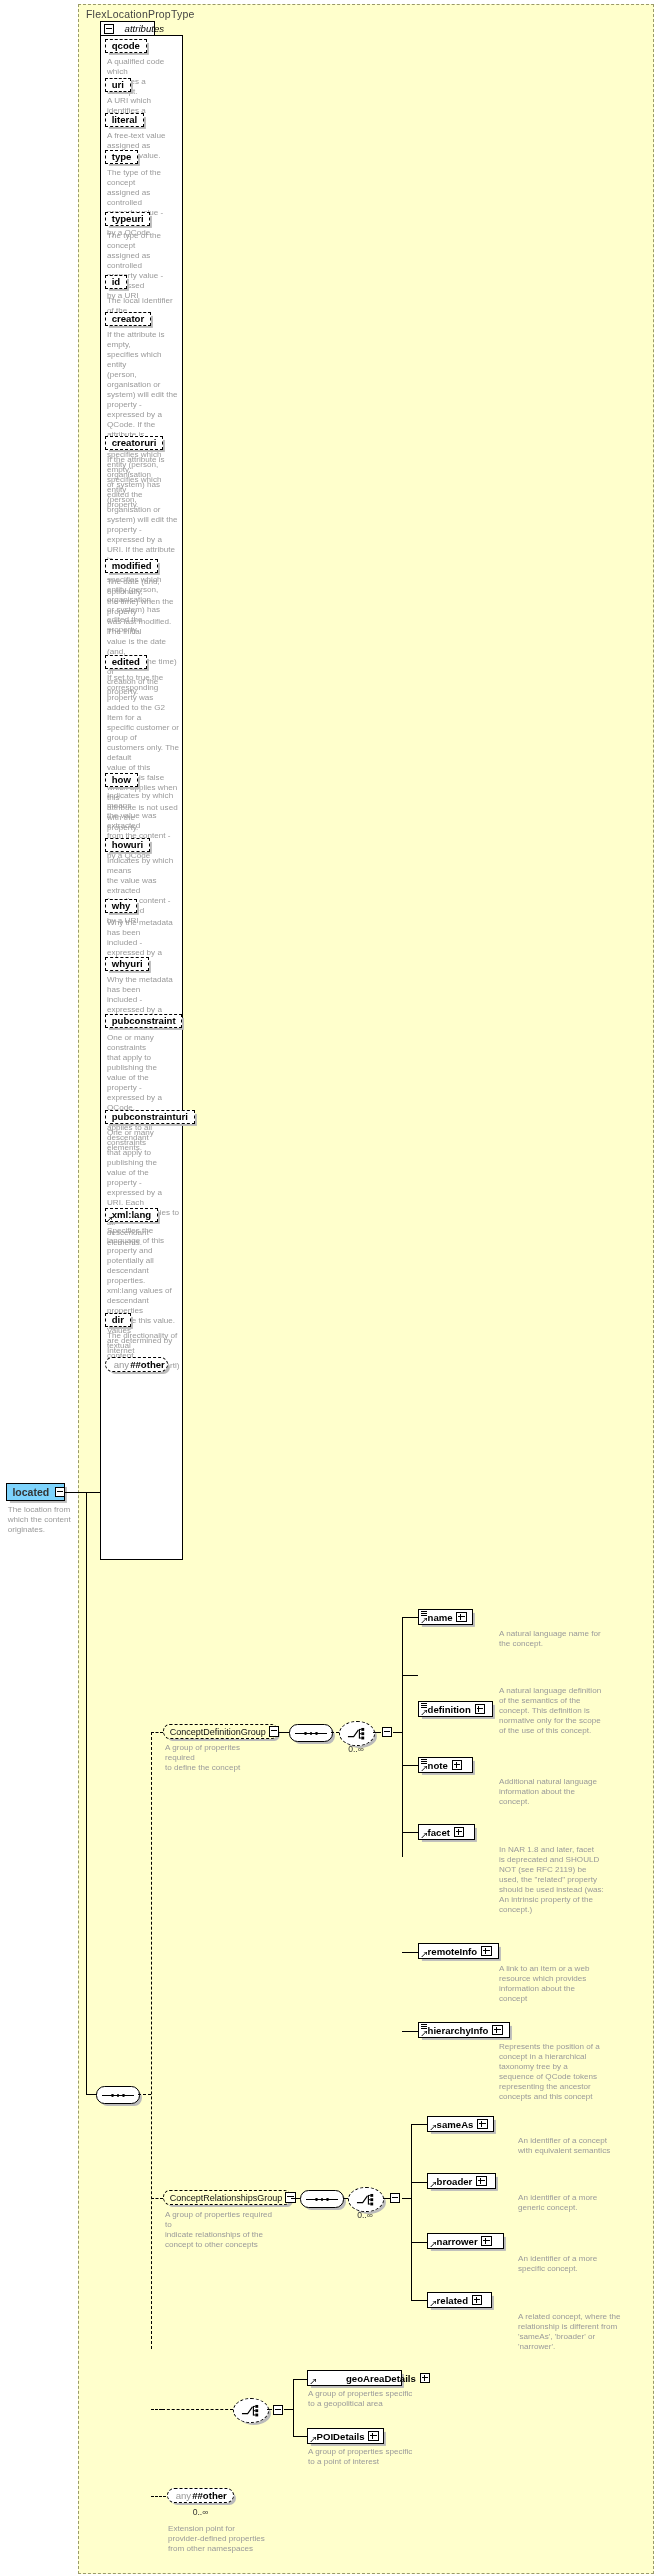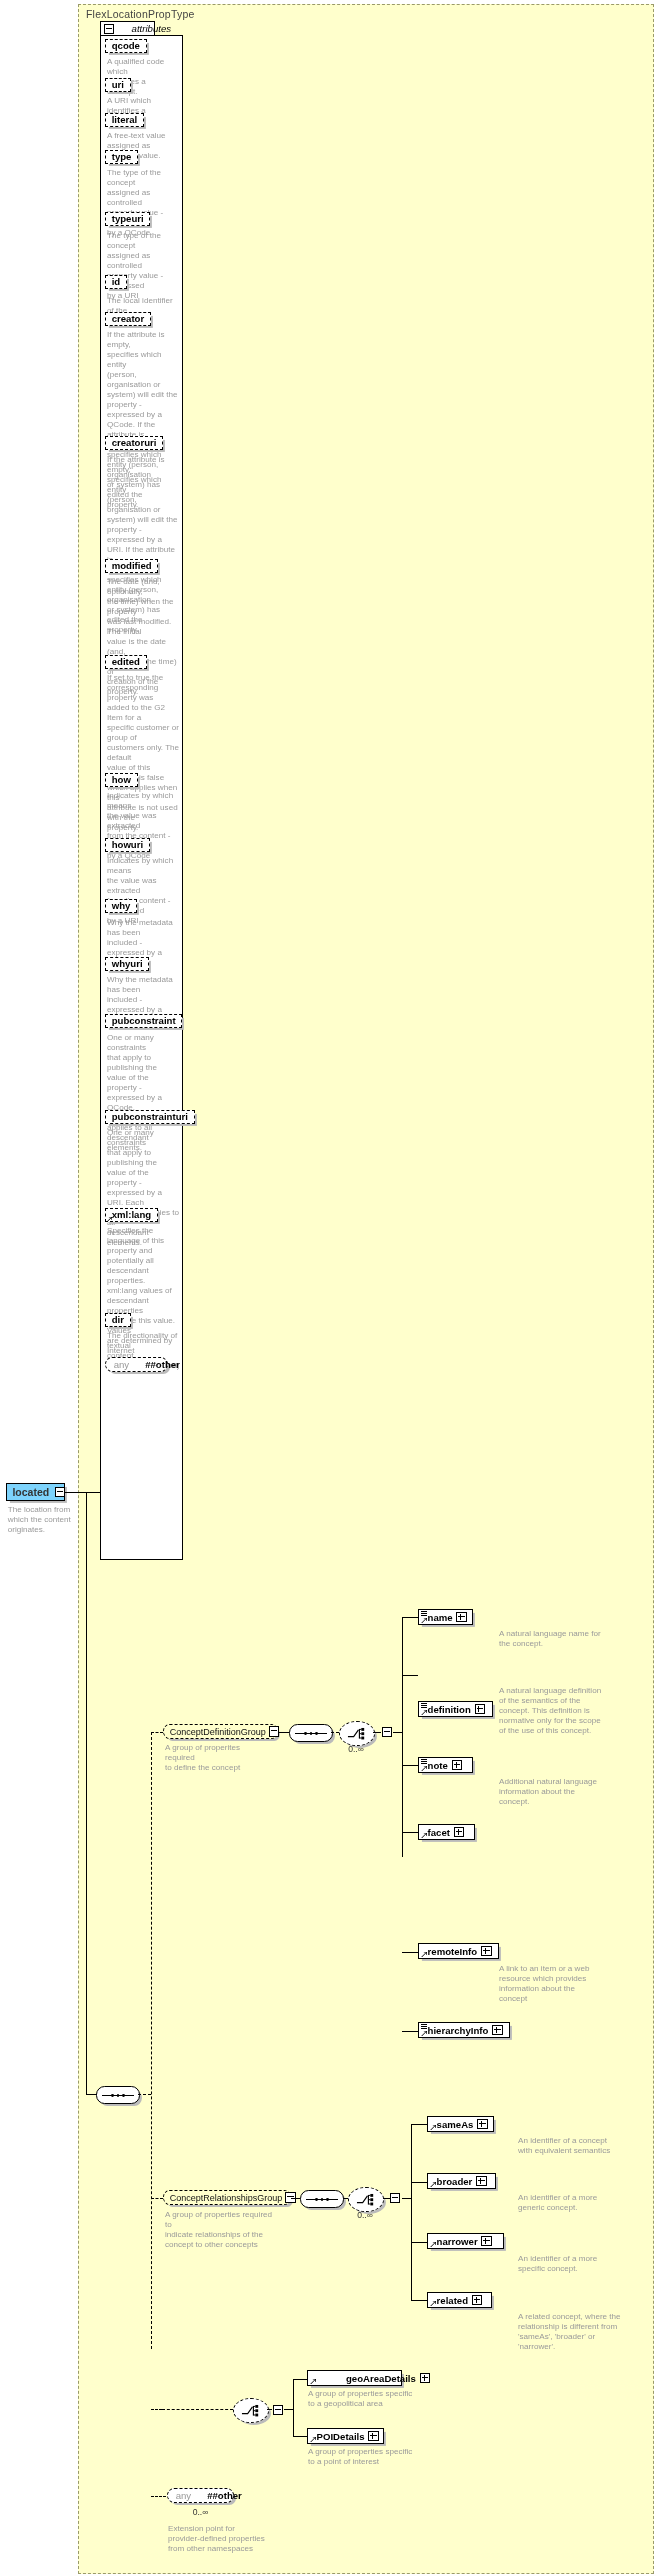--- a/index.html
+++ b/index.html
@@ -27,21 +27,21 @@
     position:absolute;
     background:#ffffff;
     border:1px solid #000;
   }
   .attr-tab{
     position:absolute;
     background:#ffffff;
     border:1px solid #000;
     border-bottom:none;
     height:14.4px;
-    display:flex;align-items:center;gap:18px;
+    display:flex;align-items:center;gap:11px;
     padding:0 4.8px 0 2.9px;
     box-sizing:border-box;
     font-style:italic;font-size:9.6px;color:#000;
   }
   .pm{
     width:7.7px;height:7.7px;border:1px solid #000;background:#fff;
     position:relative;flex:0 0 auto;display:inline-block;
   }
   .pm::before{
     content:"";position:absolute;left:1px;right:1px;top:2.9px;height:1px;background:#000;
@@ -137,21 +137,21 @@
     border:1px dashed #000;background:#fff;border-radius:50%;
     box-shadow:2.9px 2.9px 0 -1px #bbb;
   }
   .choice .sw{position:absolute;left:6.7px;top:4.8px;width:21px;height:13.4px;}
 
   
   .anyn{
     position:absolute;height:15.3px;
     border:1px dashed #000;background:#ffffff;border-radius:7.7px;
     box-shadow:2.9px 2.9px 0 -1px #bbb;
-    display:flex;align-items:center;gap:16px;
+    display:flex;align-items:center;gap:1px;
     padding:0 7.7px;box-sizing:border-box;white-space:nowrap;
     font-size:9.6px;
   }
   .anyn .any-w{color:#999;font-weight:normal;}
   .anyn .any-ns{color:#000;font-weight:bold;}
   .anyn-card{position:absolute;font-size:8.6px;color:#333;}
 
   
   .root{
     position:absolute;
@@ -467,20 +467,27 @@
 concept.</div>
 
   <div class="h" style="left:402px;top:1832px;width:16.3px;"></div>
   <div class="elem" style="left:418px;top:1824px;width:57px;">
     <svg class="arw" viewBox="0 0 6 6">
         <path d="M0 6 L6 0 M6 0 L3 0 M6 0 L6 3" stroke="#000" fill="none" stroke-width="1"></path>
       </svg>
     <span class="lbl">facet</span>
     <span class="box-pm plus"></span>
   </div>
+  <div class="doc" style="left:499px;top:1845px;width:119px;">In NAR 1.8 and later, facet
+is deprecated and SHOULD
+NOT (see RFC 2119) be
+used, the "related" property
+should be used instead (was:
+An intrinsic property of the
+concept.)</div>
 
   <div class="h" style="left:402px;top:1952px;width:16.3px;"></div>
   <div class="elem" style="left:418px;top:1943px;width:81px;">
     <svg class="arw" viewBox="0 0 6 6">
         <path d="M0 6 L6 0 M6 0 L3 0 M6 0 L6 3" stroke="#000" fill="none" stroke-width="1"></path>
       </svg>
     <span class="lbl">remoteInfo</span>
     <span class="box-pm plus"></span>
   </div>
   <div class="doc" style="left:499px;top:1964px;width:115px;">A link to an item or a web
@@ -494,20 +501,26 @@
         <i></i>
         <i></i>
         <i></i>
       </span>
     <svg class="arw" viewBox="0 0 6 6">
         <path d="M0 6 L6 0 M6 0 L3 0 M6 0 L6 3" stroke="#000" fill="none" stroke-width="1"></path>
       </svg>
     <span class="lbl">hierarchyInfo</span>
     <span class="box-pm plus"></span>
   </div>
+  <div class="doc" style="left:499px;top:2042px;width:117px;">Represents the position of a
+concept in a hierarchical
+taxonomy tree by a
+sequence of QCode tokens
+representing the ancestor
+concepts and this concept</div>
 
   <div class="hd" style="left:151px;top:2198px;width:11.5px;"></div>
   <div class="group" style="left:163px;top:2190px;width:128px;">
     <span>ConceptRelationshipsGroup</span>
     <span class="box-pm"></span>
   </div>
   <div class="doc" style="left:165px;top:2210px;width:113px;">A group of properties required to
 indicate relationships of the
 concept to other concepts</div>
 

